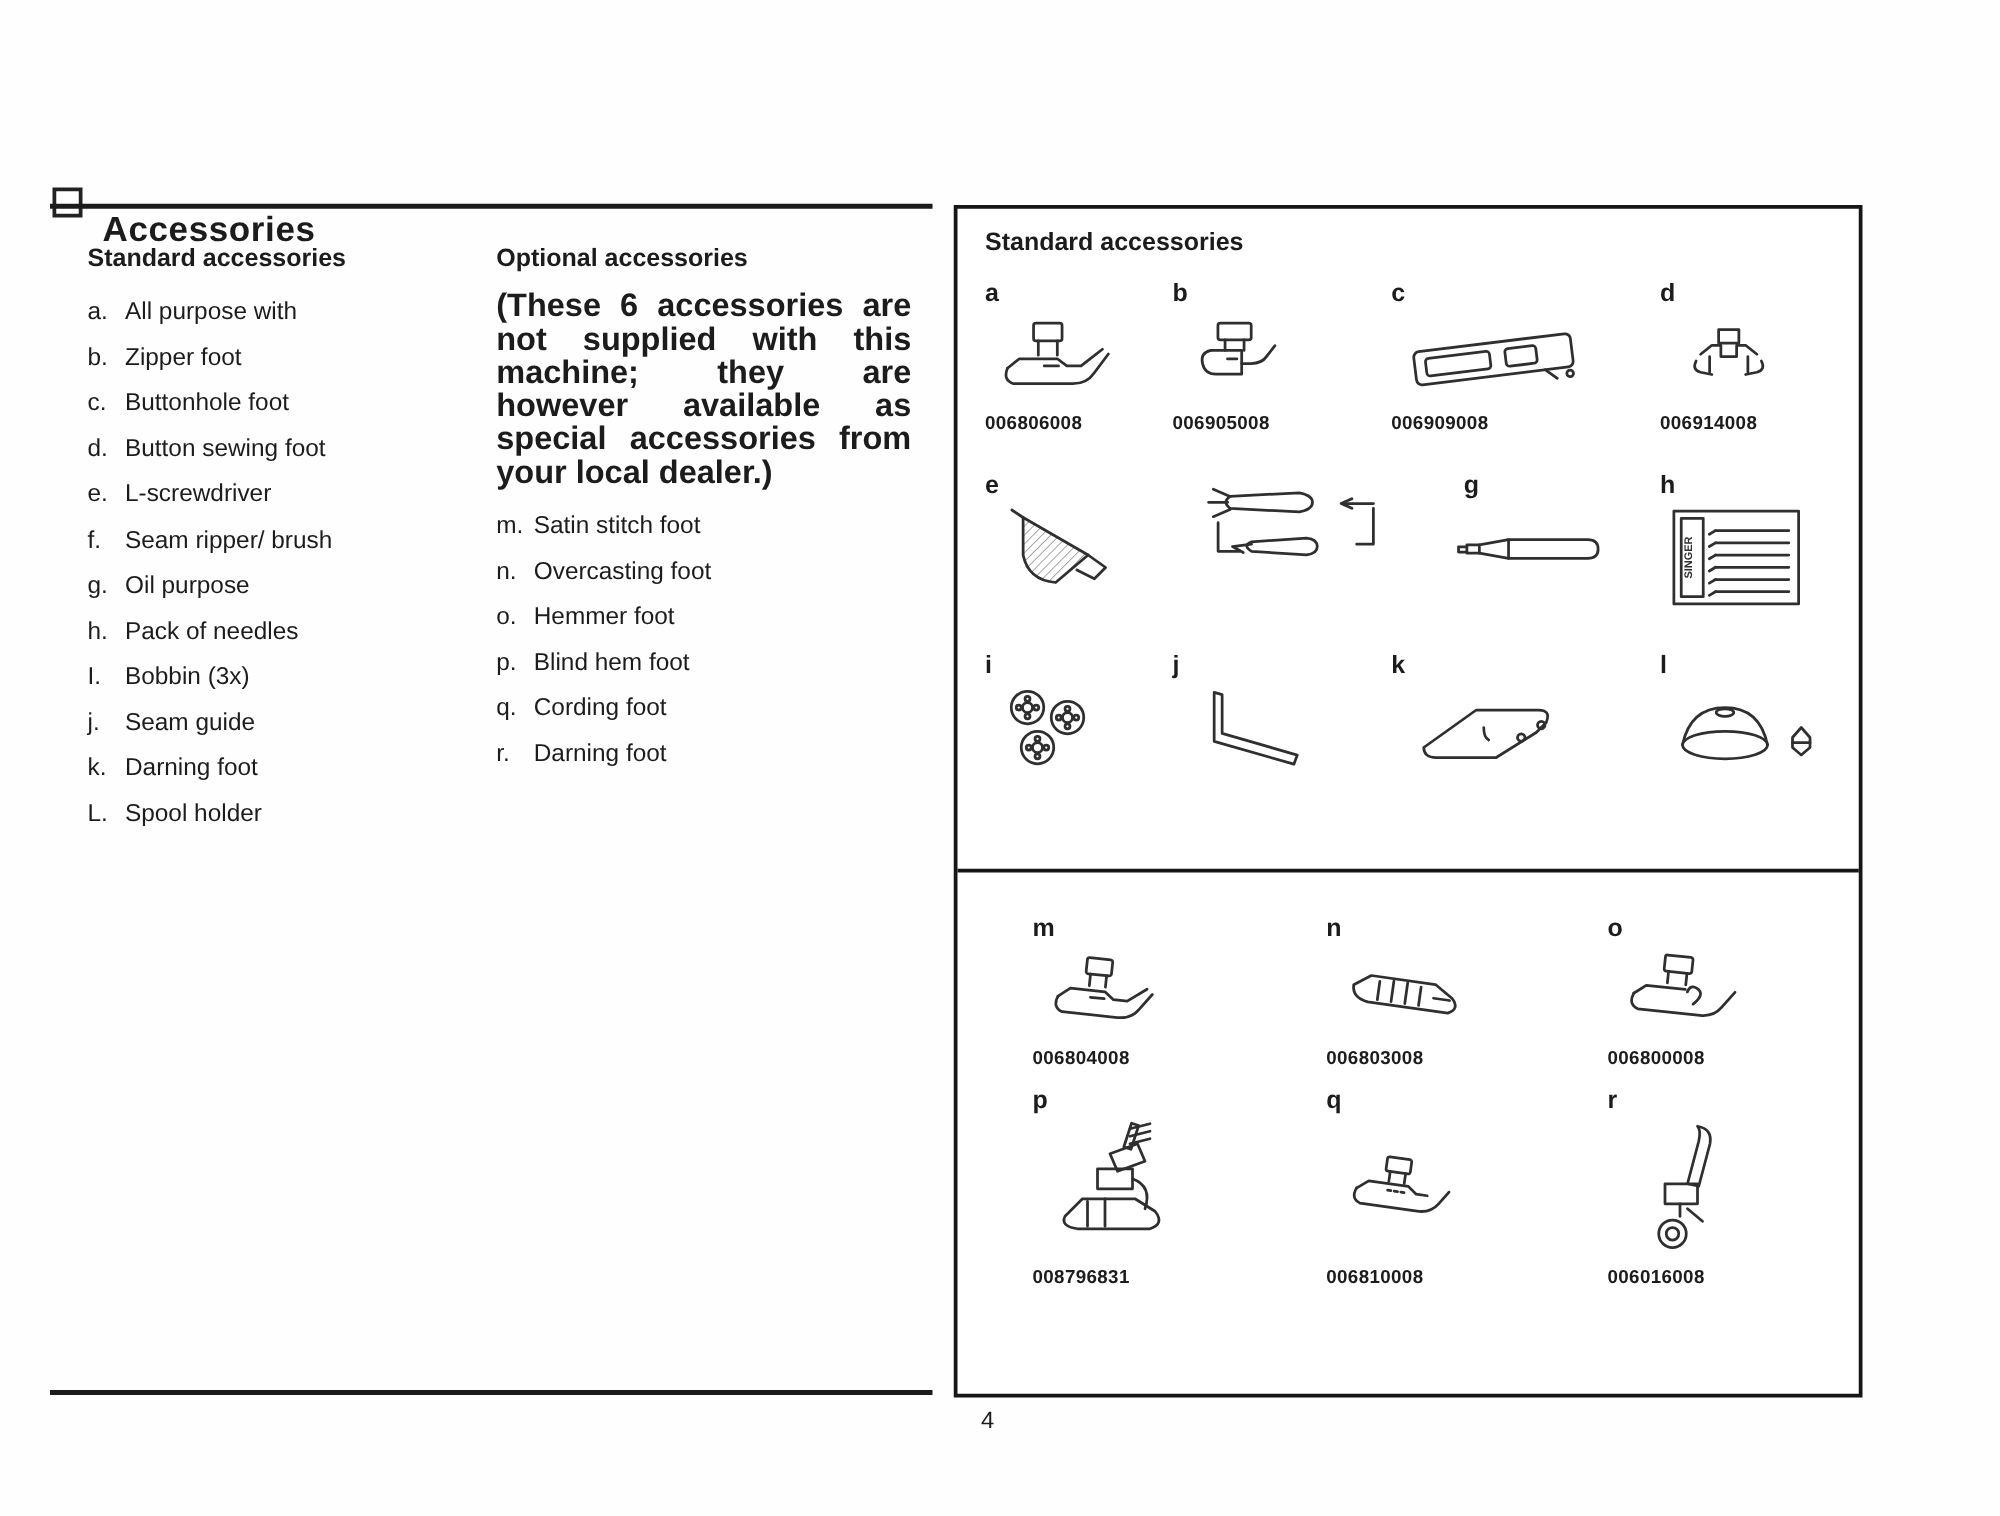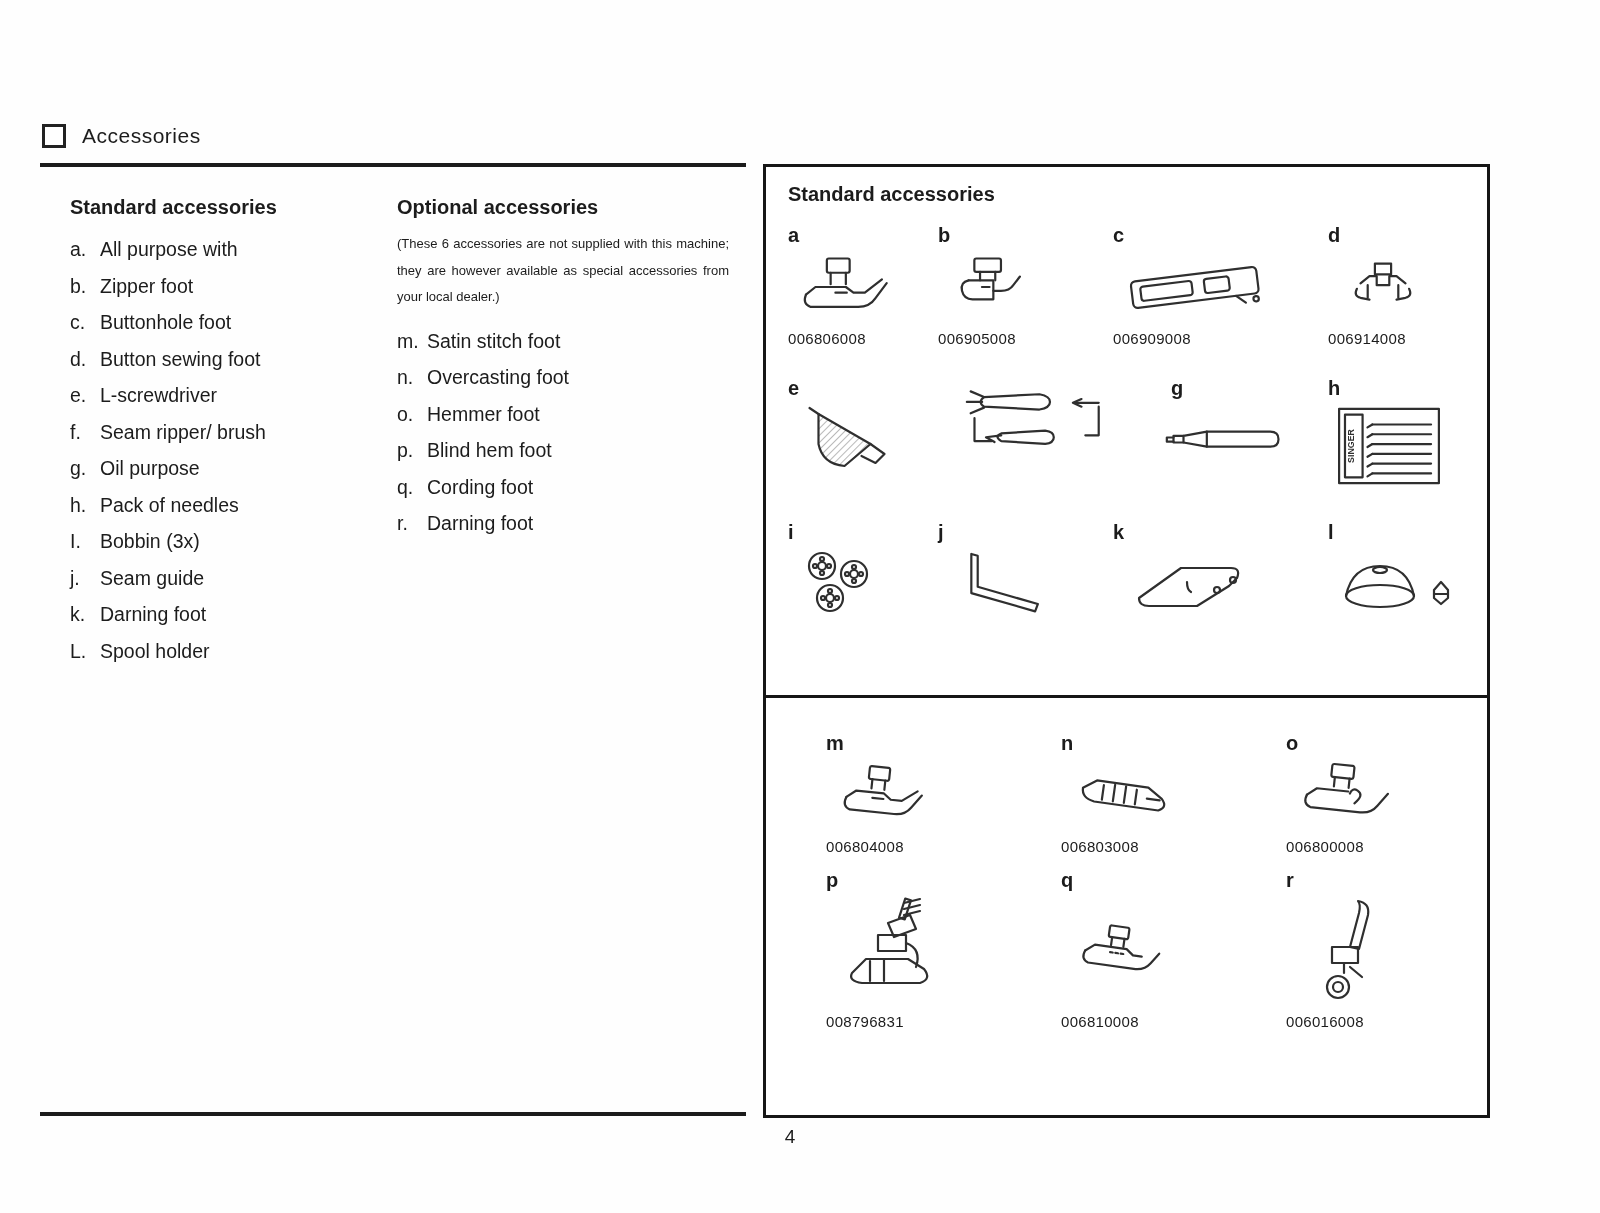--- a/index.html
+++ b/index.html
@@ -4,44 +4,44 @@
 <style>
   * { margin:0; padding:0; box-sizing:border-box; }
   html,body { background:#ffffff; }
   .page {
     position:relative; width:1600px; height:1213px; background:#fefefe;
     font-family:"Liberation Sans", sans-serif; color:#1c1c1c; overflow:hidden;
   }
   
   .title-row { position:absolute; left:42px; top:124px; display:flex; align-items:center; gap:16px; }
   .checkbox { width:24px; height:24px; border:3px solid #222; background:#fff; }
-  .page-title { font-size:21px; font-weight:normal; letter-spacing:.5px; }
+  .page-title { font-size:28px; font-weight:bold; letter-spacing:.5px;margin-top:44px; }
   .rule-top { position:absolute; left:40px; top:163px; width:706px; height:4px; background:#1b1b1b; }
   .rule-bottom { position:absolute; left:40px; top:1112px; width:706px; height:4px; background:#1b1b1b; }
   
   .col { position:absolute; top:196px; }
   .col-standard { left:70px; width:305px; }
   .col-optional { left:397px; width:332px; }
   .col-heading { font-size:20px; font-weight:bold; margin-bottom:12px; }
   .acc-list { list-style:none; }
   .acc-item { display:flex; font-size:19.5px; line-height:36.5px; }
   .acc-key { width:30px; flex:none; }
-  .note { font-size:13px; line-height:26.5px; text-align:justify; margin:8px 0 12px; }
+  .note { font-size:26px; line-height:26.5px; text-align:justify; margin:8px 0 12px;font-weight:bold; }
   
   .diagram { position:absolute; left:763px; top:164px; width:727px; height:954px; border:3px solid #161616; background:#fff; }
   .diag-section { padding:16px 22px; }
   .diag-standard { height:531px; border-bottom:3px solid #161616; }
   .diag-heading { font-size:20px; font-weight:bold; }
   .grid4 { display:grid; grid-template-columns:150px 175px 215px 1fr; margin-top:18px; }
   .grid3 { display:grid; grid-template-columns:235px 225px 1fr; margin-top:18px; padding-left:38px; }
   .cell { display:flex; flex-direction:column; }
   .cell .letter { font-size:20px; font-weight:bold; }
   .cell .art { height:80px; display:flex; align-items:center; }
   .cell .art.tall { height:118px; }
-  .cell .part { font-size:15px; margin-top:3px; letter-spacing:.3px; }
+  .cell .part { font-size:15px; margin-top:3px; letter-spacing:.3px;font-weight:bold; }
   .cell .part.ctr { text-align:left; width:150px; }
   svg.line { overflow:visible; }
   svg.line * { vector-effect:non-scaling-stroke; }
   .ln { fill:none; stroke:#2f2f2f; stroke-width:2.2; stroke-linecap:round; stroke-linejoin:round; }
   .page-num { position:absolute; top:1126px; left:740px; width:100px; text-align:center; font-size:19px; }
 </style>
 </head>
 <body>
 
 <div class="page">

